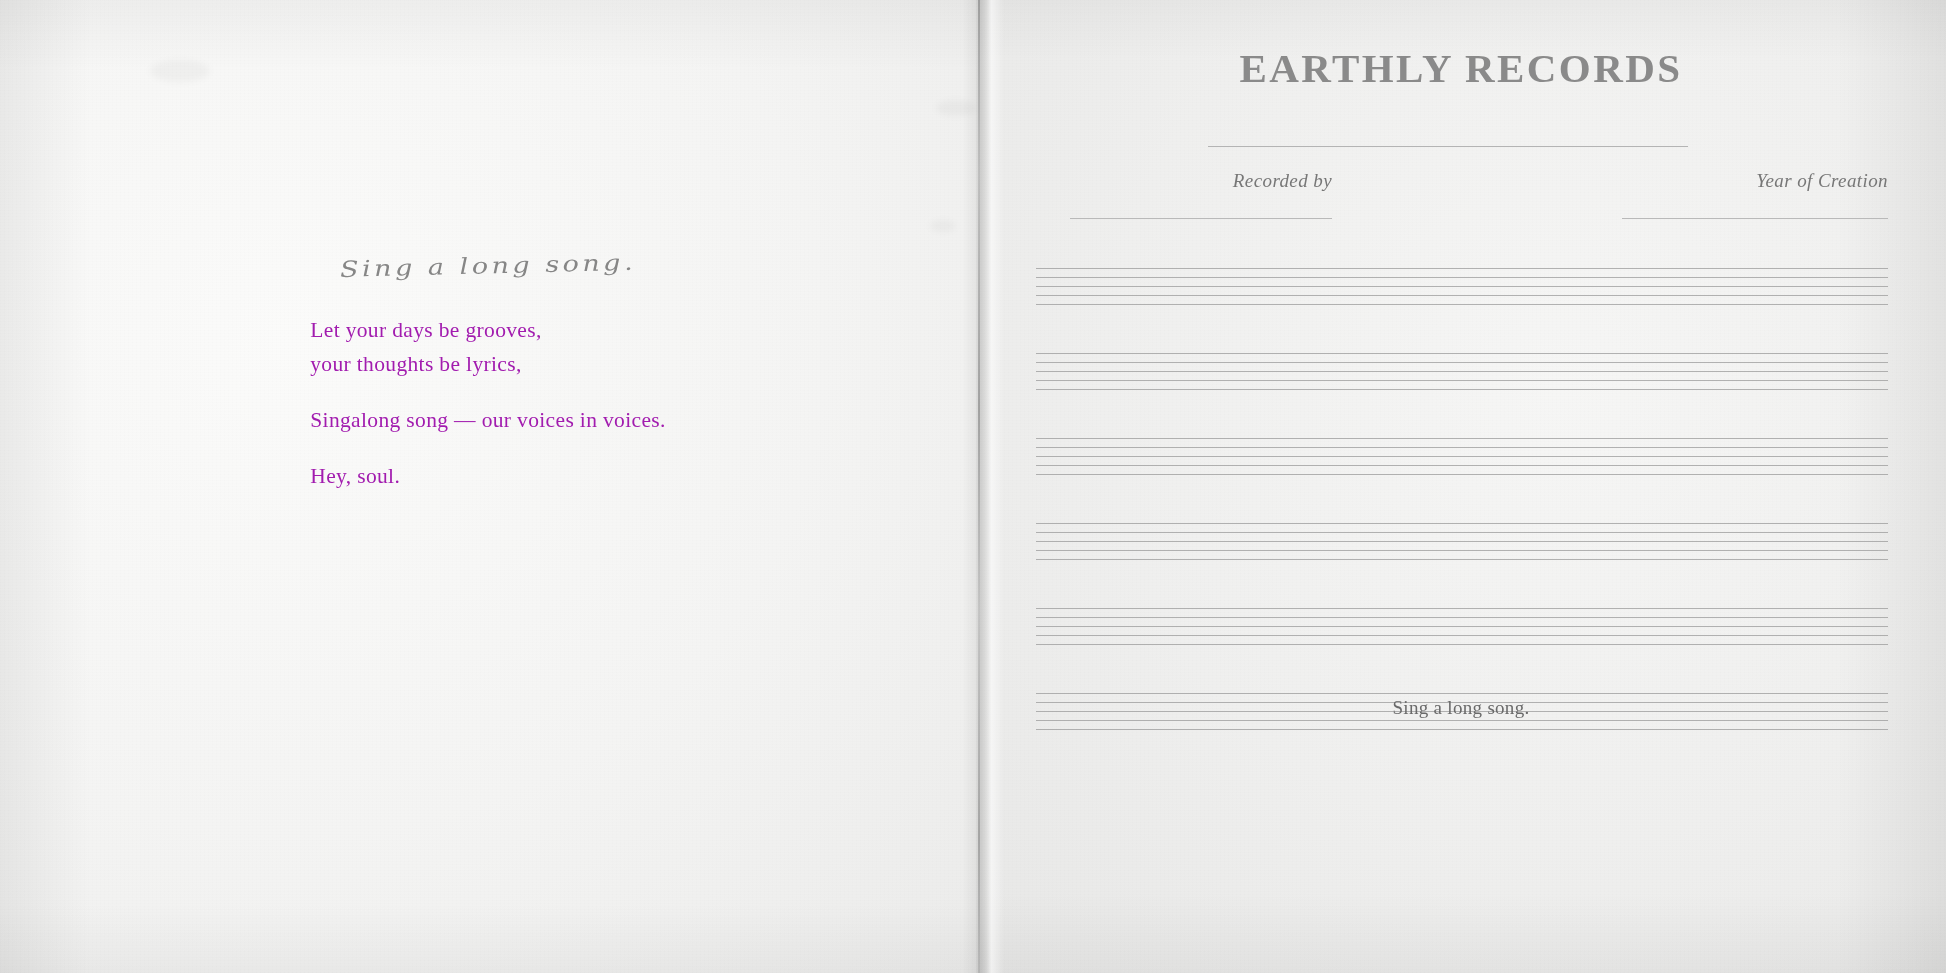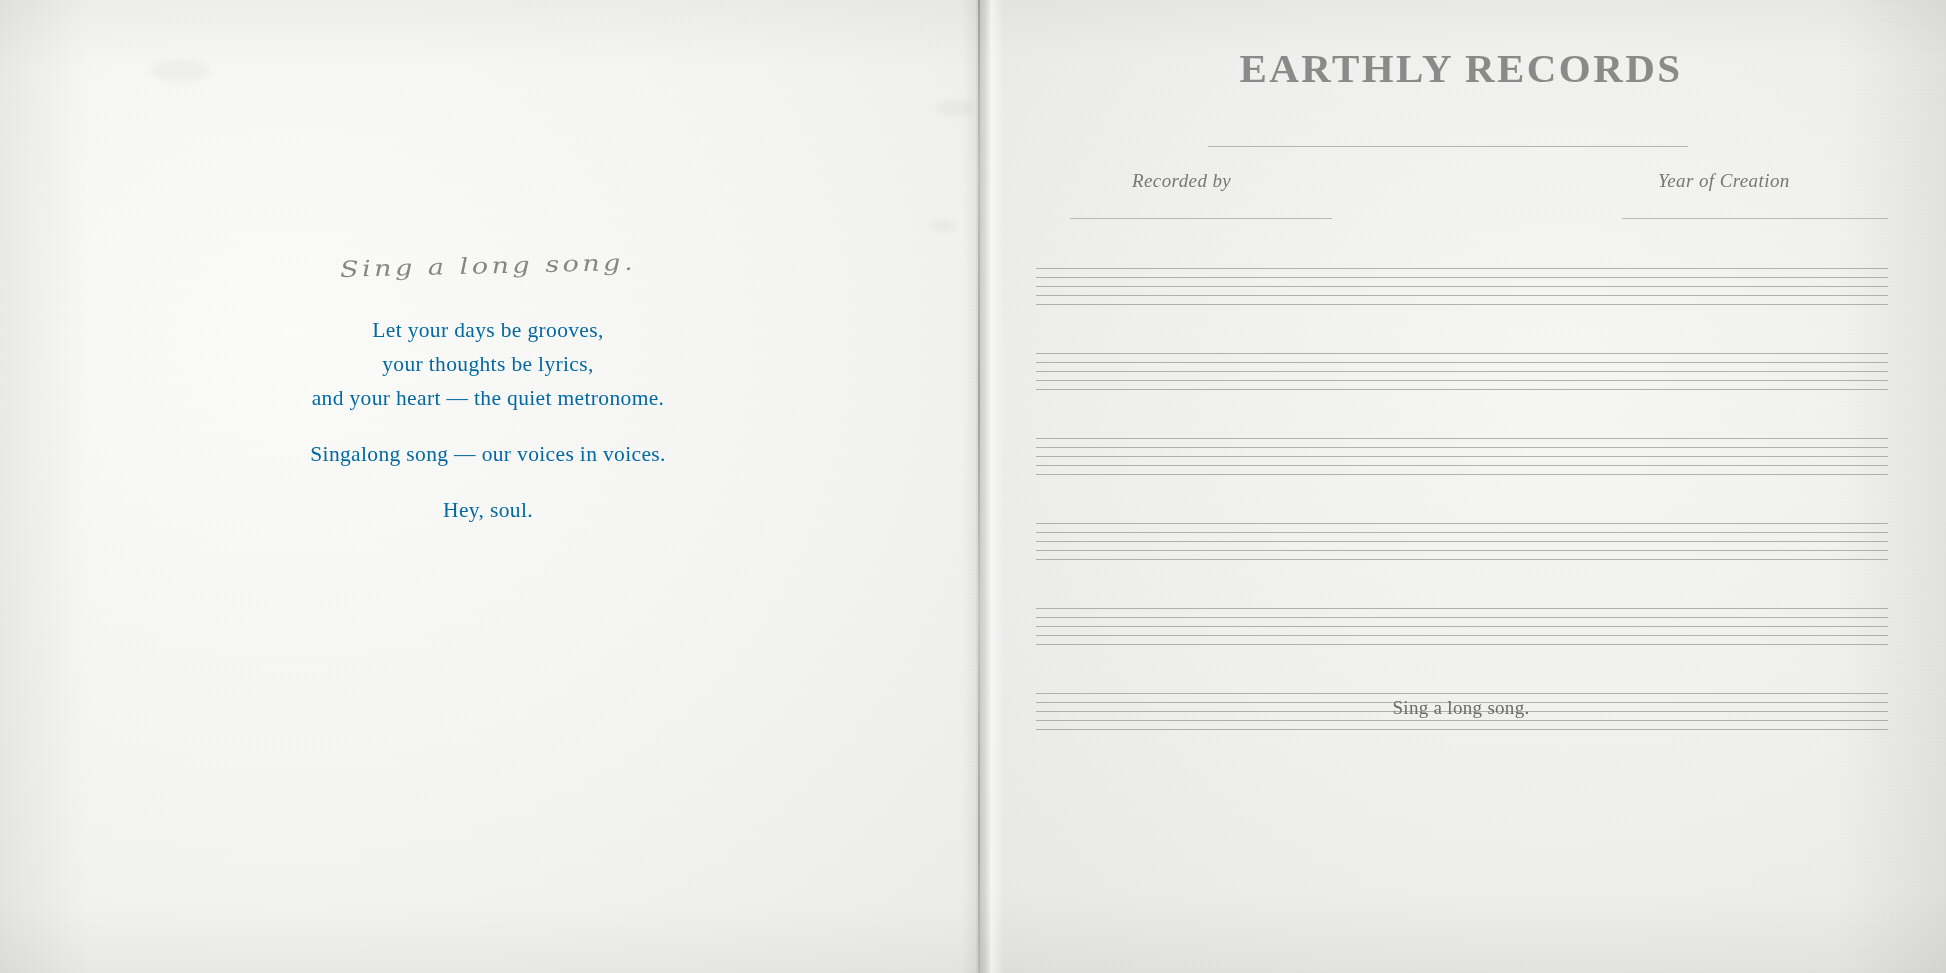--- a/index.html
+++ b/index.html
@@ -104,22 +104,22 @@
     font-style: italic;
     font-size: 27px;
     letter-spacing: 3.5px;
     color: #6e6e6e;
     opacity: .82;
     transform: rotate(-1.4deg) scaleY(.82);
     text-align: center;
   }
   .poem {
     margin-top: 32px;
-    text-align: center;
-    color: #0369a1;
+    text-align: left;
+    color: #a21caf;
     font-size: 21.5px;
     line-height: 34px;
     letter-spacing: .35px;
   }
   .poem .stanza { margin-bottom: 22px; }
   .poem .stanza:last-child { margin-bottom: 0; }
   .poem .line { display: block; }
 
   
   .right-content {
@@ -157,20 +157,21 @@
     position: absolute;
     top: 0;
   }
   .field-label {
     font-family: "Liberation Serif", serif;
     font-style: italic;
     font-size: 19px;
     color: #777777;
     letter-spacing: .4px;
     white-space: nowrap;
+    text-align: right;
   }
   .field-line {
     margin-top: 26px;
     height: 1px;
     background: #b9b9b9;
   }
   .field-recorded { left: 34px; width: 262px; }
   .field-recorded .field-label { margin-left: 62px; }
   .field-year { left: 586px; width: 266px; }
   .field-year .field-label { margin-left: 36px; }
@@ -230,21 +231,20 @@
     <div class="smudge" style="left:930px; top:220px; width:26px; height:12px;"></div>
   </div>
 
   <div class="left-content">
     <div class="script-line">Sing a long song.</div>
 
     <div class="poem">
       <div class="stanza">
         <span class="line">Let your days be grooves,</span>
         <span class="line">your thoughts be lyrics,</span>
-        <span class="line">and your heart — the quiet metronome.</span>
       </div>
       <div class="stanza">
         <span class="line">Singalong song — our voices in voices.</span>
       </div>
       <div class="stanza">
         <span class="line">Hey, soul.</span>
       </div>
     </div>
   </div>
 

